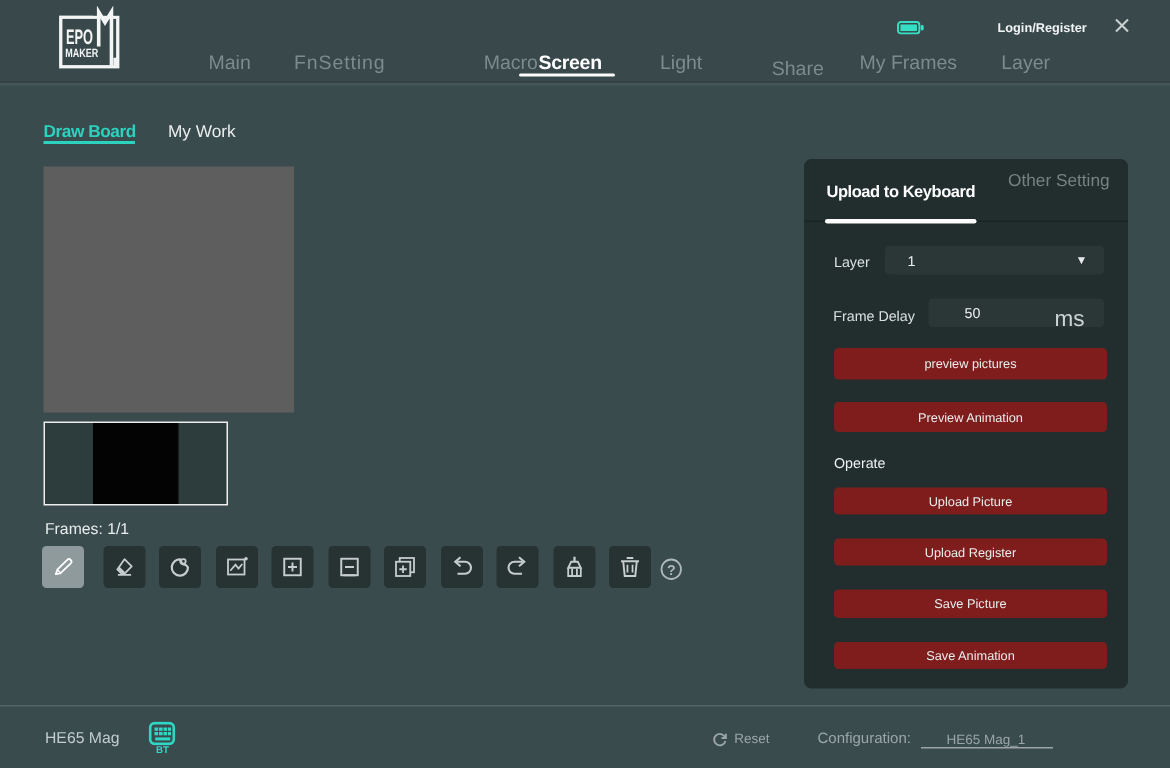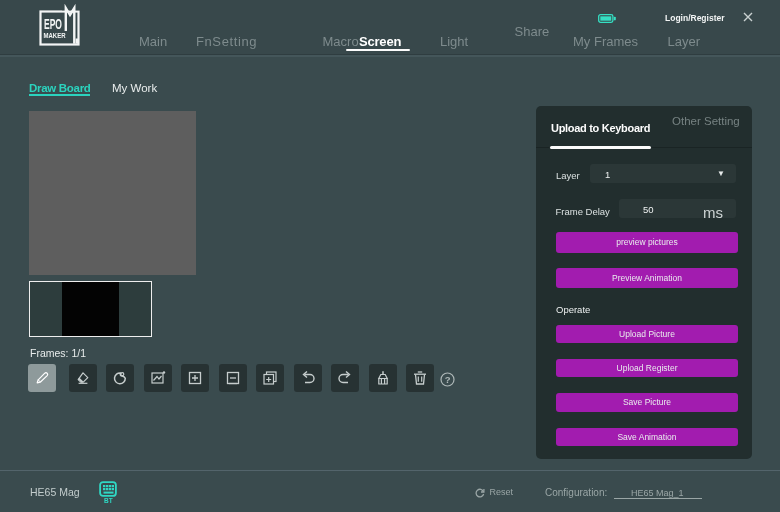--- a/index.html
+++ b/index.html
@@ -26,21 +26,21 @@
 .tool.sel{background:#8e9a9b;}
 .tool svg{display:block;}
 
 #panel{left:536px;top:106px;width:216px;height:353px;background:#222e2e;border-radius:5px;}
 #ptab1{left:15px;top:16px;color:#fdfdfd;font-size:11px;font-weight:bold;letter-spacing:-0.3px;position:absolute;}
 #ptab2{left:136px;top:9px;color:#768282;font-size:11.5px;position:absolute;}
 #ptab-line{left:0px;top:41px;width:216px;height:1px;background:#1a2424;position:absolute;}
 #ptab-underline{left:14px;top:40px;width:101px;height:2.5px;background:#fcfcfc;border-radius:2px;position:absolute;}
 .plabel{color:#dbe1e1;font-size:9.5px;position:absolute;}
 .pctl{background:#2b3737;border-radius:3px;position:absolute;}
-.pbtn{left:20px;width:182px;background:#a21caf;border-radius:3px;position:absolute;
+.pbtn{left:20px;width:182px;background:#7f1d1d;border-radius:3px;position:absolute;
   color:#e9eded;font-size:8.5px;text-align:center;}
 
 #botline{left:0;top:469.5px;width:780px;height:1.5px;background:#53646b;}
 #dev{left:30px;top:486px;color:#c3cdcd;font-size:10.5px;}
 #reset-t{left:489.5px;top:487px;color:#9aa6a6;font-size:9px;}
 #conf{left:545px;top:487px;color:#9aa6a6;font-size:10px;}
 #conf-name{left:631px;top:488px;color:#9aa6a6;font-size:9px;}
 #conf-line{left:614px;top:498px;width:88px;height:1px;background:#9aa6a6;}
 </style>
 </head>
@@ -54,21 +54,21 @@
   <text x="6.5" y="34" font-family="Liberation Sans" font-size="8" font-weight="bold" fill="#f3f5f5" textLength="22" lengthAdjust="spacingAndGlyphs">MAKER</text>
   <path d="M28.8 27 L28.8 4 L33 11 L37.3 4 L37.3 39.7" fill="none" stroke="#f3f5f5" stroke-width="2.4"></path>
   <rect x="38.6" y="34.5" width="2.9" height="5.2" fill="#f3f5f5"></rect>
 </svg>
 
 <div class="abs nav" style="left:139px;top:34px;">Main</div>
 <div class="abs nav" style="left:196px;top:34px;letter-spacing:0.6px;">FnSetting</div>
 <div class="abs nav" style="left:285.5px;top:34px;margin-left:37px;">Macro</div>
 <div class="abs nav on" style="left:359px;top:34px;">Screen</div>
 <div class="abs nav" style="left:440px;top:34px;">Light</div>
-<div class="abs nav" style="left:514.5px;top:24px;">Share</div>
+<div class="abs nav" style="left:514.5px;top:38px;">Share</div>
 <div class="abs nav" style="left:573px;top:34px;">My Frames</div>
 <div class="abs nav" style="left:667.5px;top:34px;">Layer</div>
 <div id="scr-underline" class="abs"></div>
 
 <svg class="abs" style="left:598px;top:13.5px;" width="18" height="9" viewBox="0 0 18 9">
   <rect x="0.7" y="0.7" width="14.2" height="7.6" rx="1.8" fill="none" stroke="#35dfc3" stroke-width="1.3"></rect>
   <rect x="2.3" y="2.3" width="11" height="4.4" fill="#35dfc3"></rect>
   <rect x="15.8" y="2.7" width="2" height="3.6" rx="0.9" fill="#35dfc3"></rect>
 </svg>
 <div class="abs" style="left:665px;top:12.5px;color:#f2f4f4;font-size:8.5px;font-weight:bold;">Login/Register</div>

